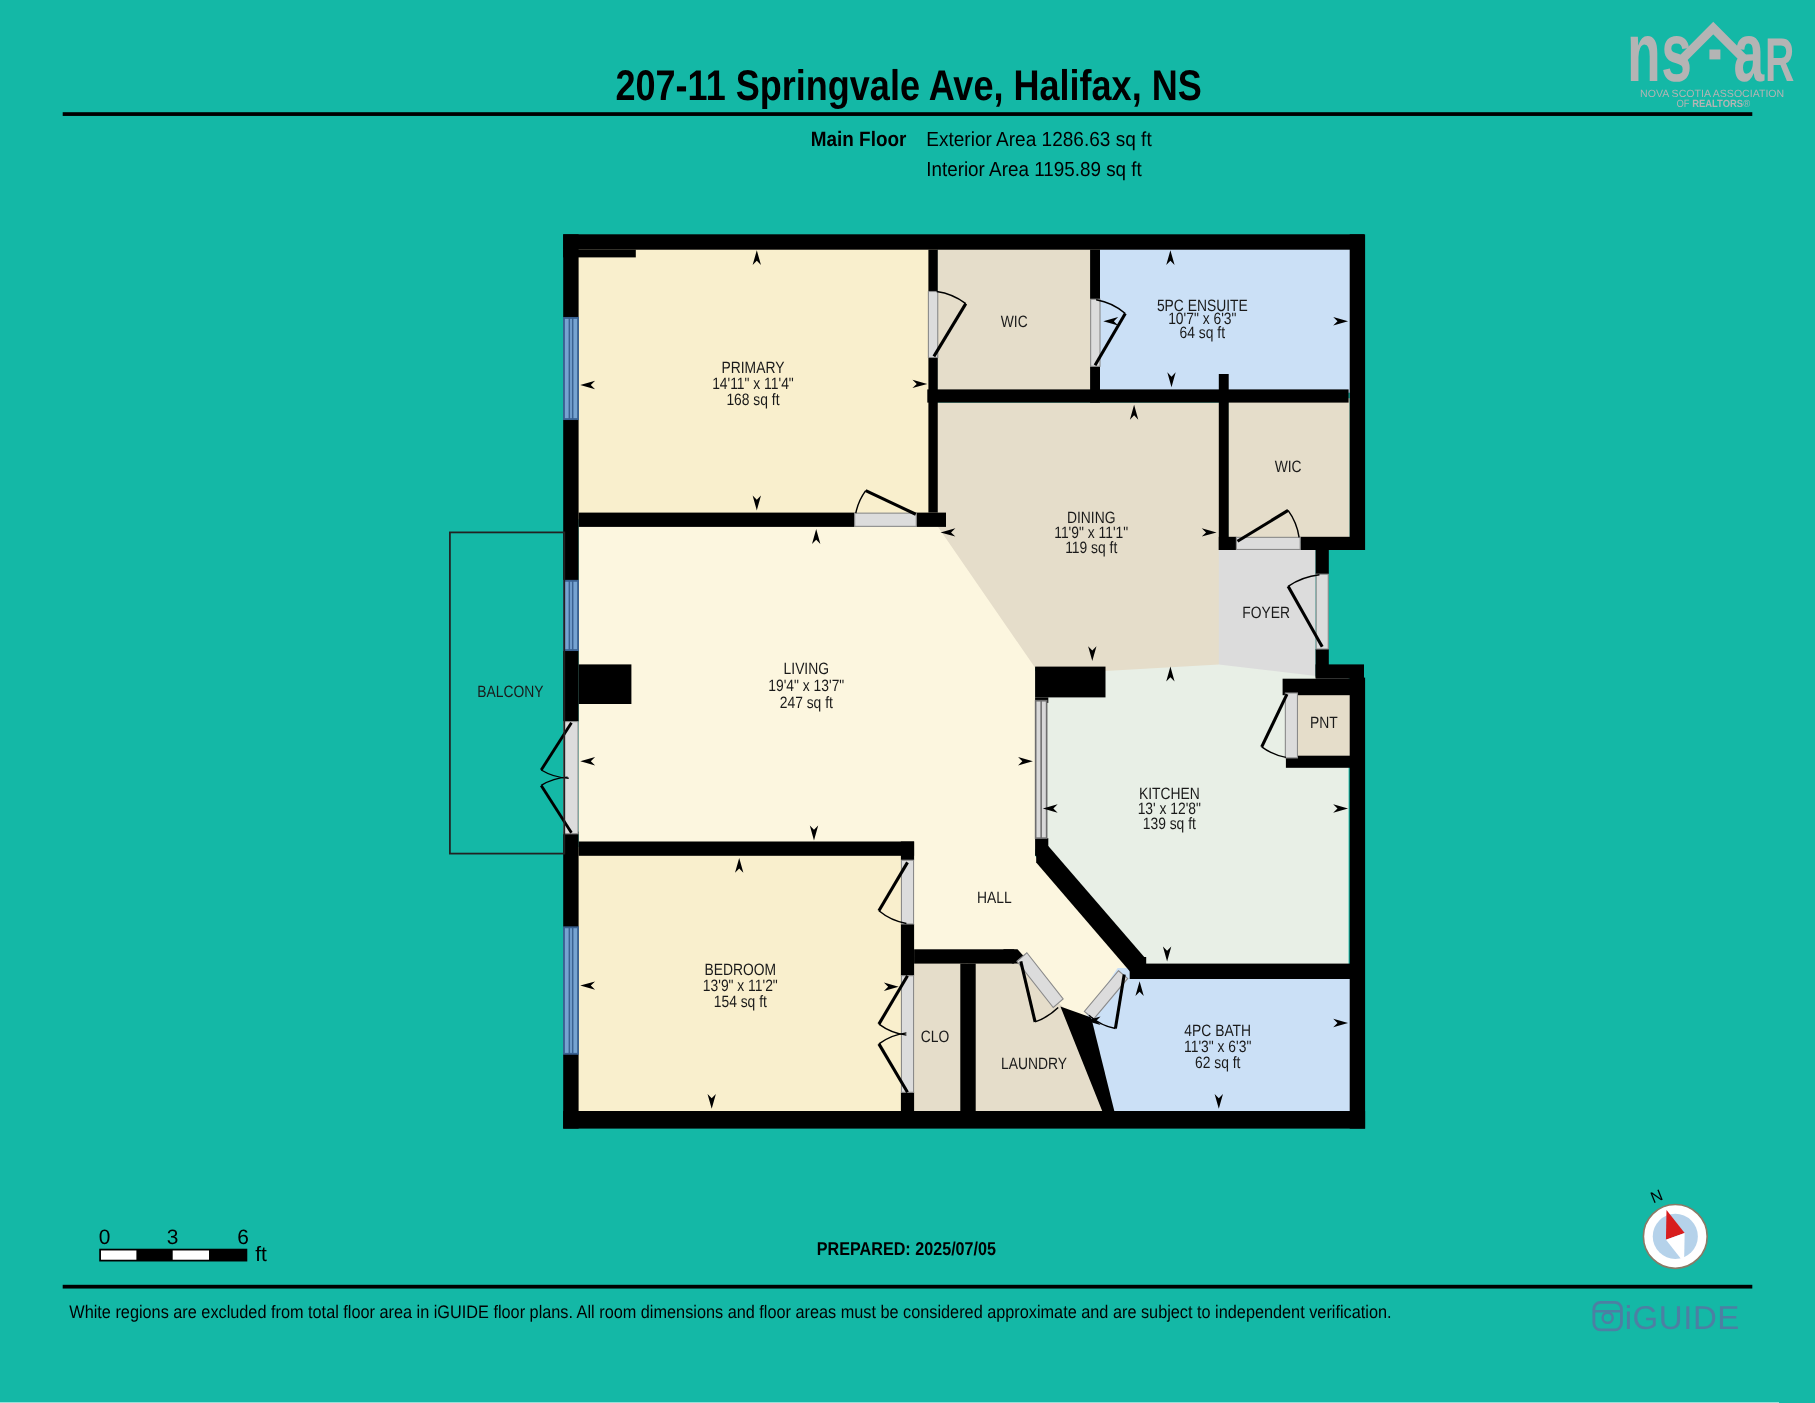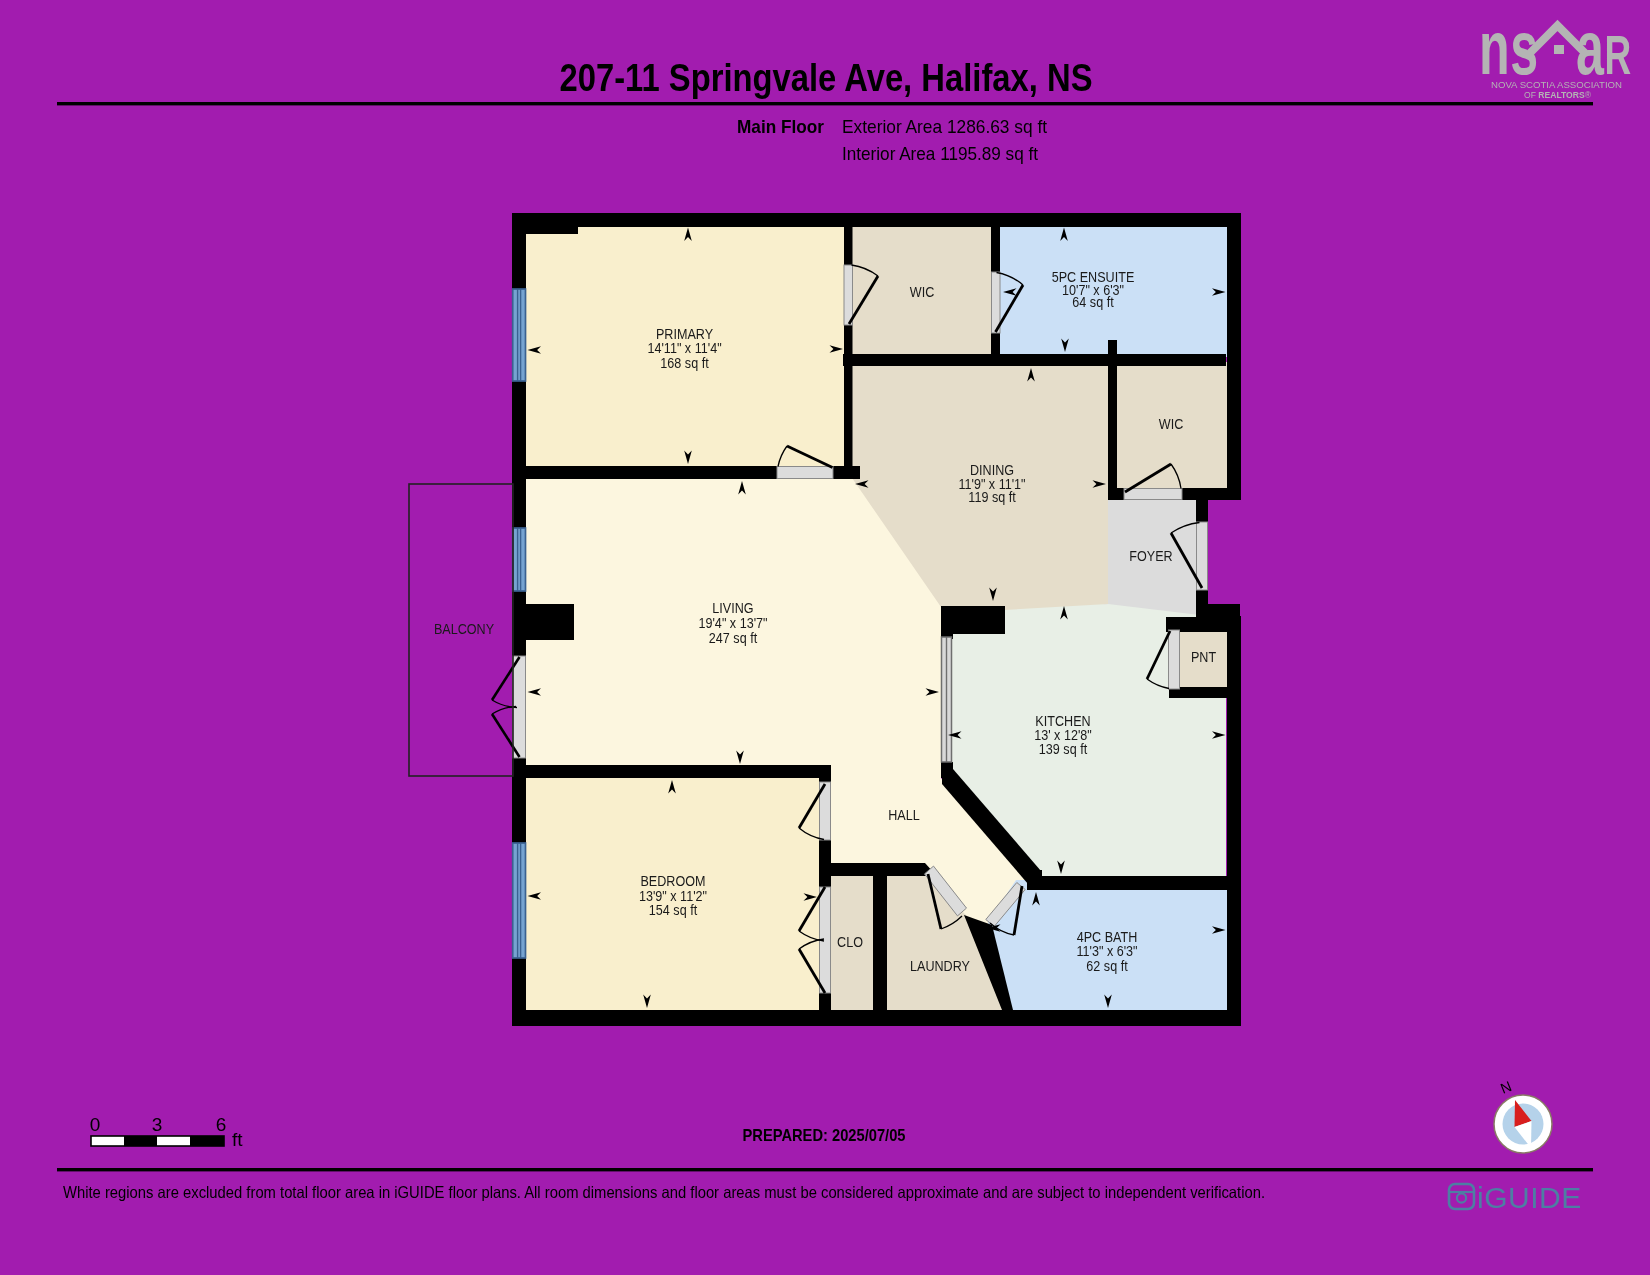--- a/index.html
+++ b/index.html
@@ -1,16 +1,16 @@
 <!DOCTYPE html>
 <html><head>
 <meta charset="utf-8">
 <style>
   html,body{margin:0;padding:0;background:#fff;}
-  #page{position:relative;width:1650px;height:1275px;background:#a21caf;overflow:hidden;}
+  #page{position:relative;width:1650px;height:1275px;background:#14b8a6;overflow:hidden;}
   svg{display:block;}
   text{font-family:"Liberation Sans", sans-serif;}
 </style>
 </head>
 <body>
 <div id="page">
 <svg width="1650" height="1275" viewBox="0 0 1650 1275">
 
 <g id="header">
 

